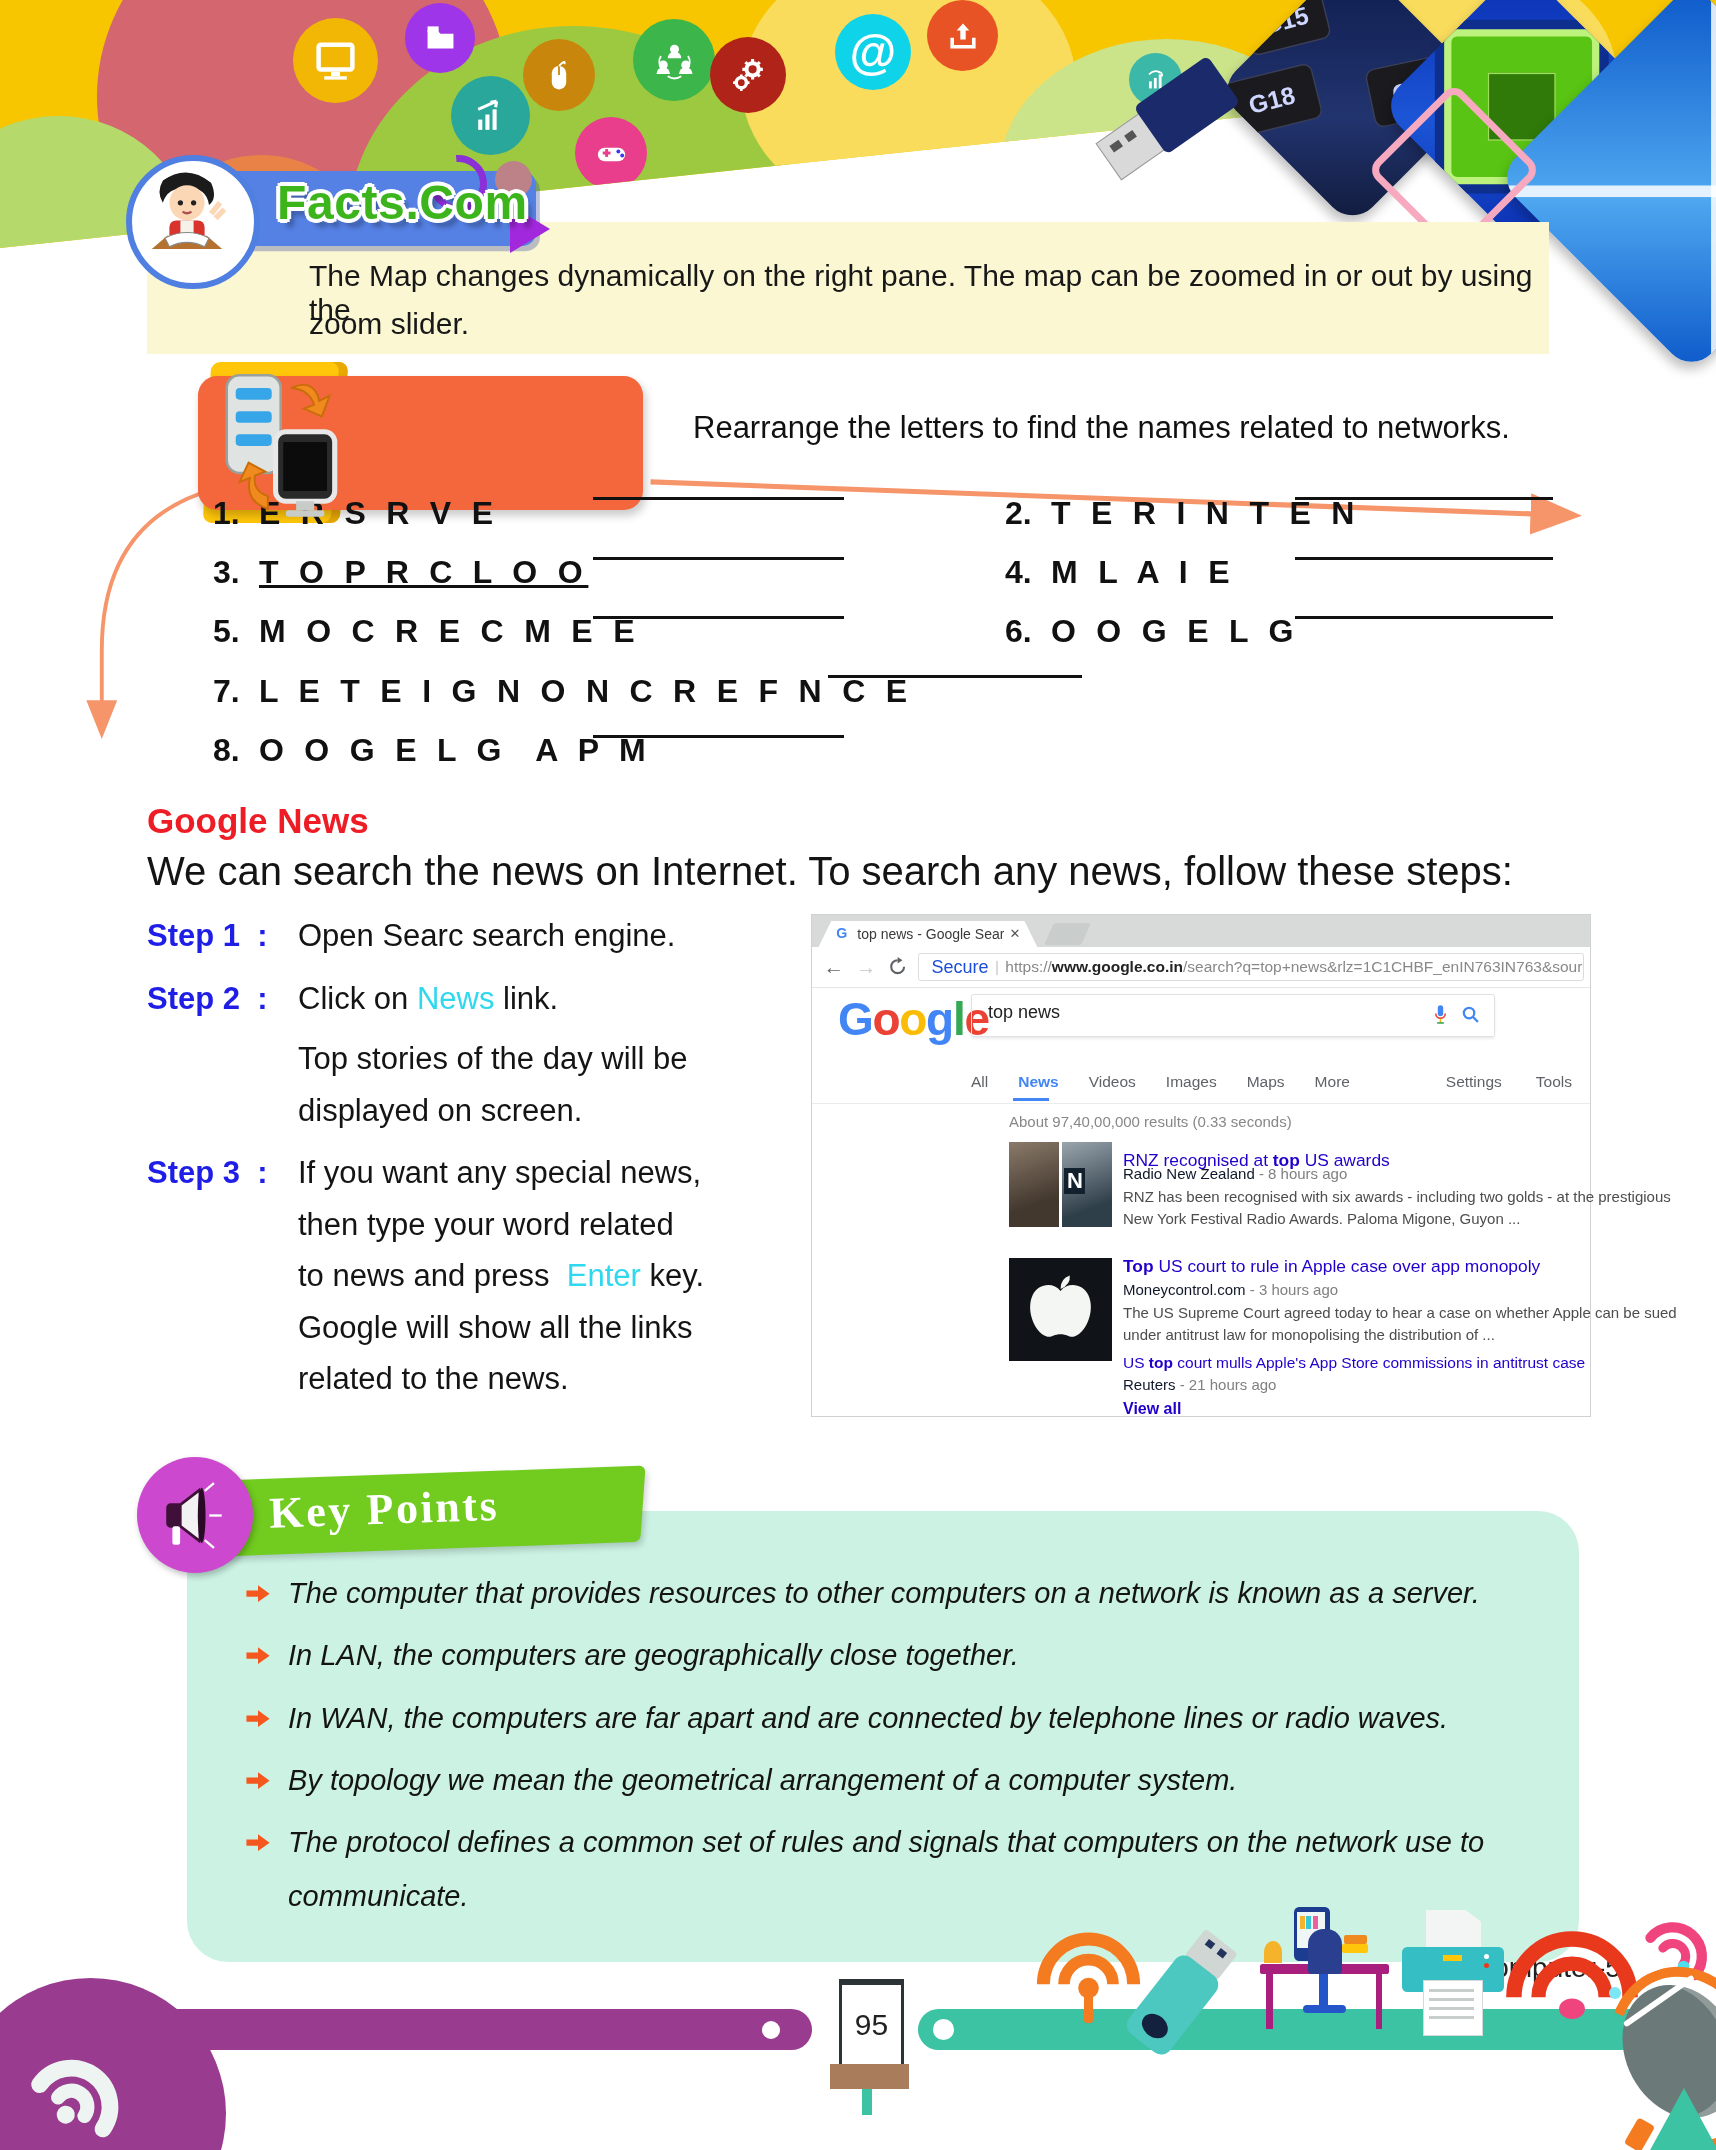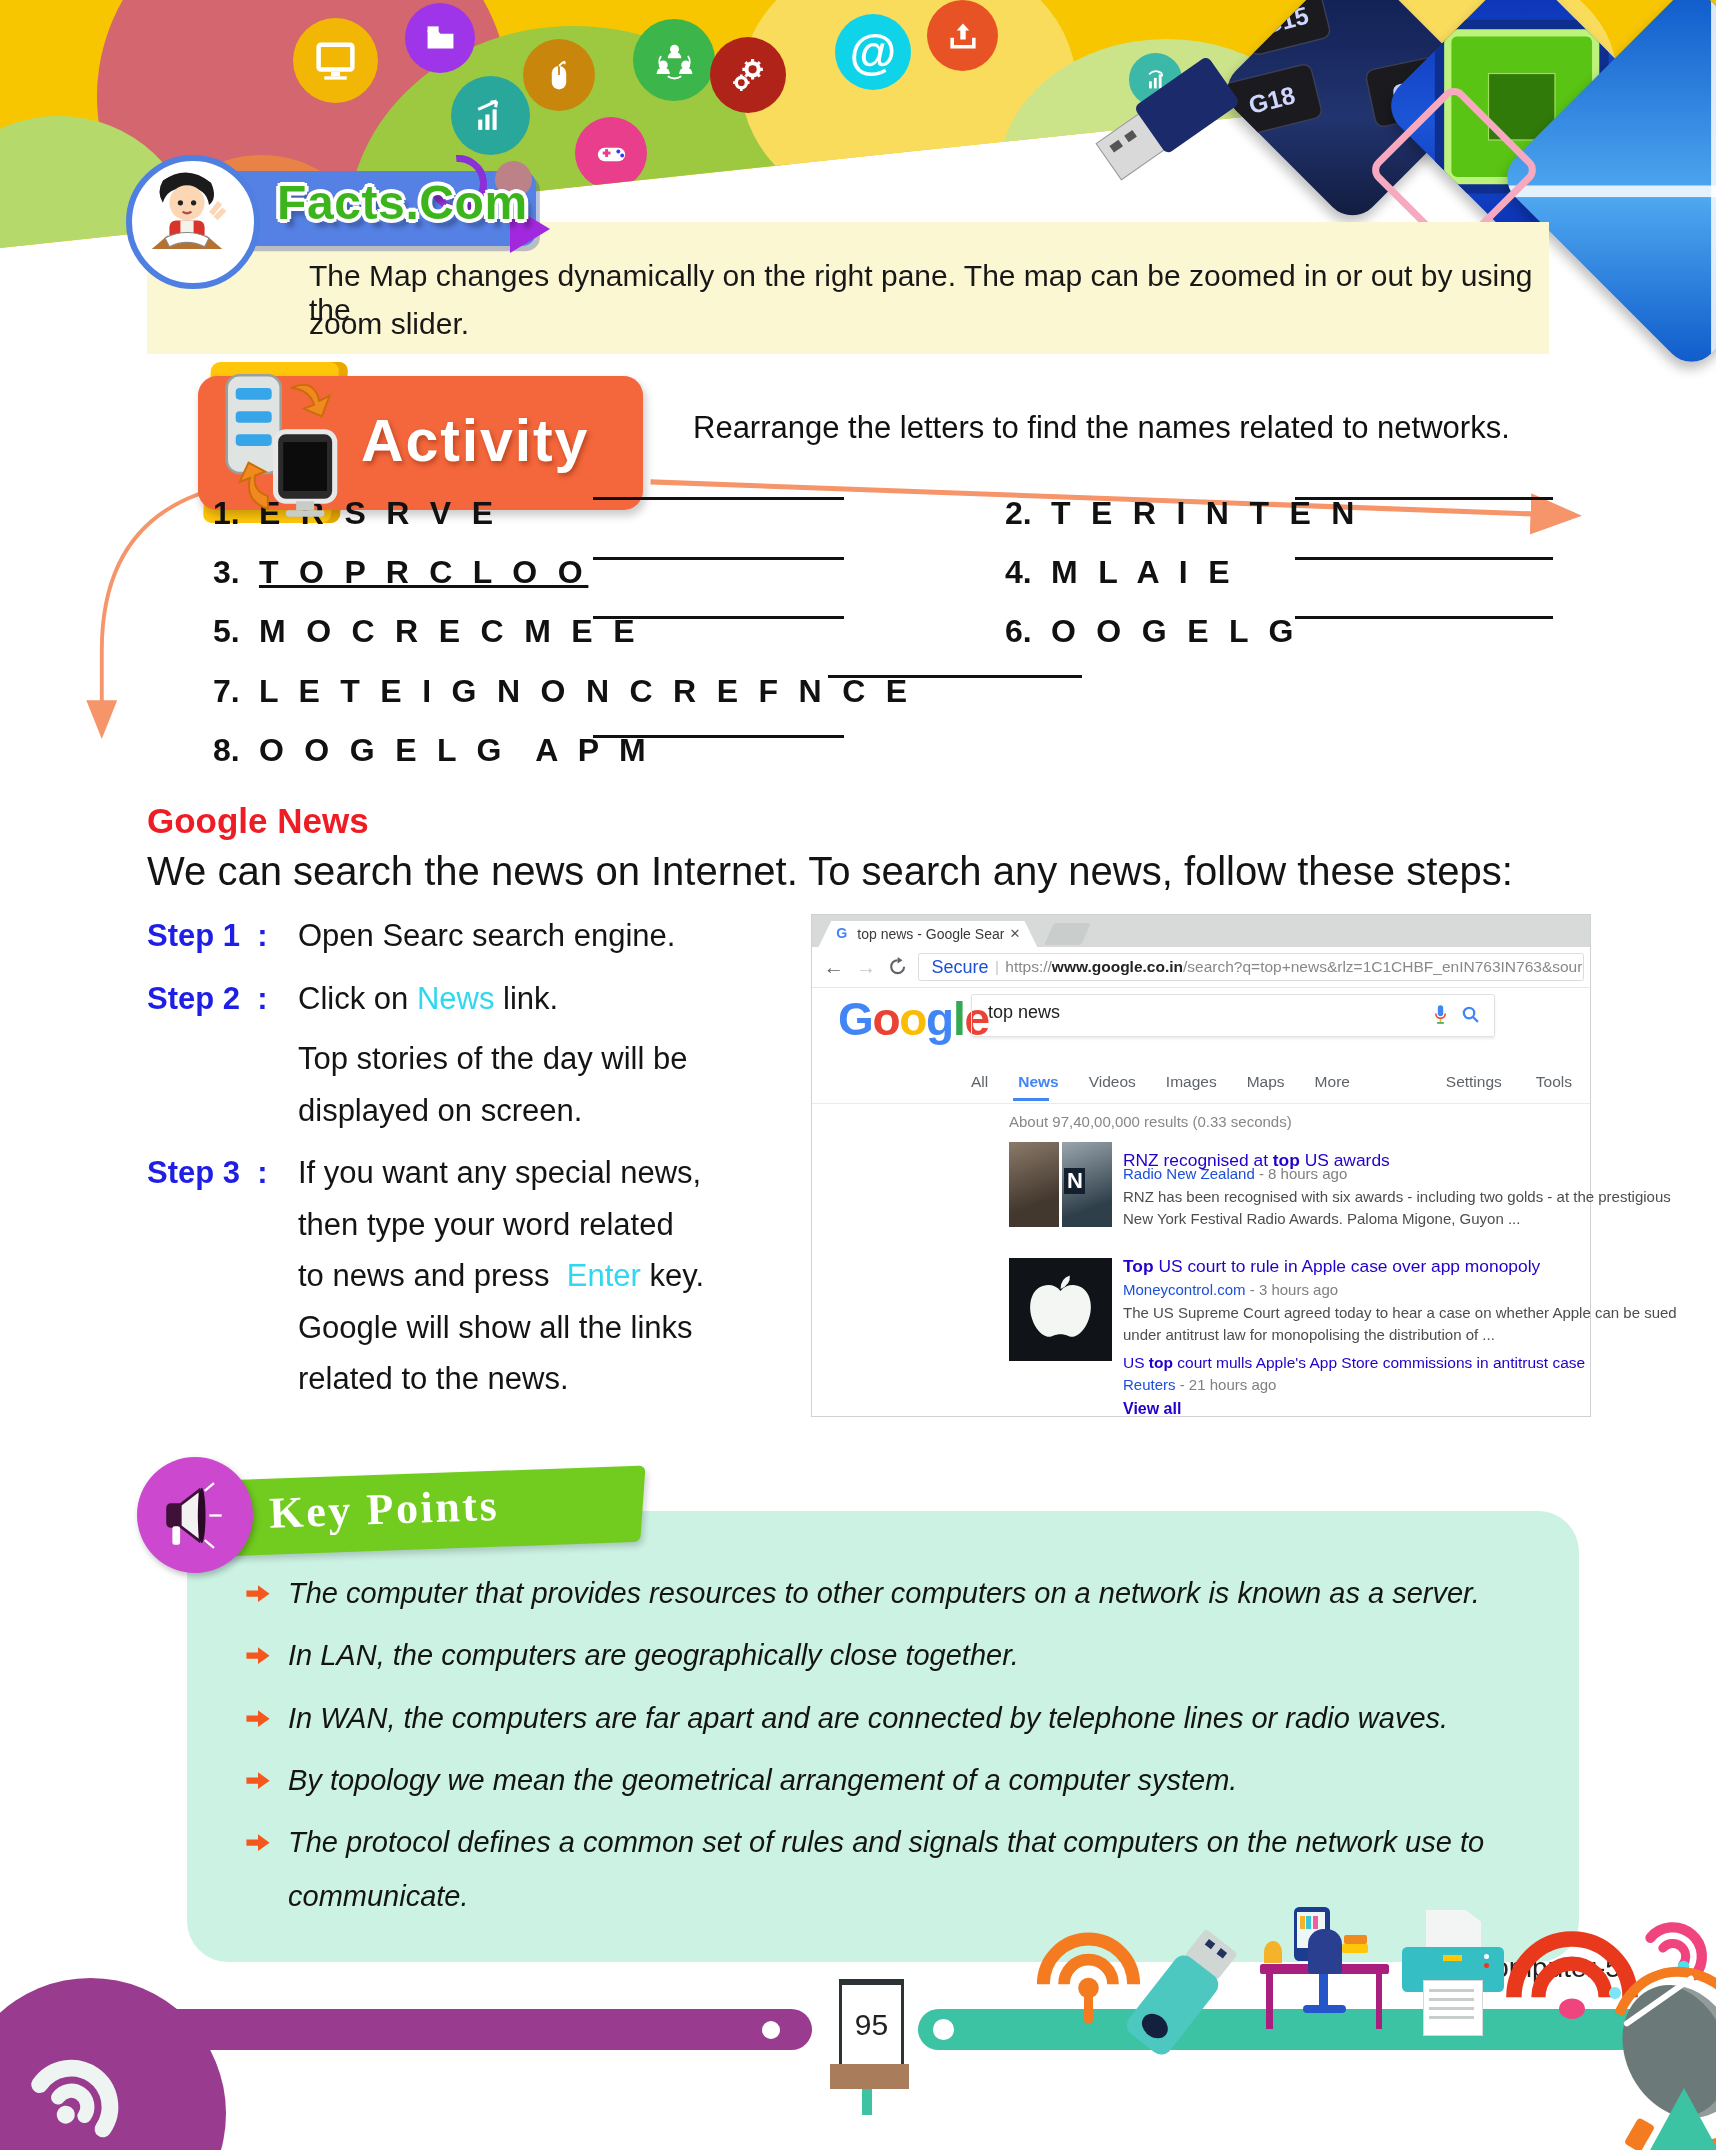--- a/index.html
+++ b/index.html
@@ -73,21 +73,21 @@
   #gnav span{margin-right:30px;}
   #gnav .active{color:#4285F4;font-weight:700;}
   #gnav-right{position:absolute;right:18px;top:158px;font-size:15.5px;color:#5F6368;}
   #gnav-right span{margin-left:34px;}
   #nav-underline{position:absolute;left:201px;top:183px;width:36px;height:2.6px;background:#4285F4;}
   #gdivider{position:absolute;left:0;top:188px;width:100%;height:0.6px;background:#EBEBEB;}
   #results-count{position:absolute;left:197px;top:198px;font-size:15px;color:#878787;}
   .rthumb{position:absolute;left:197px;width:103px;overflow:hidden;display:flex;}
   .rtitle{position:absolute;left:311px;font-size:17.4px;color:#2200CC;}
   .rsource{position:absolute;left:311px;font-size:15px;}
-  .rsource .src{color:#1d4ed8;text-align:right;}
+  .rsource .src{color:#0f172a;text-align:right;}
   .rsource .tm{color:#808080;}
   .rsnippet{position:absolute;left:311px;font-size:15px;color:#4D4D4D;white-space:pre;}
   
   #kp-box{position:absolute;left:187px;top:1511px;width:1392px;height:451px;background:#CBF2E3;border-radius:41px;}
   #kp-banner{position:absolute;left:224px;top:1473px;width:419px;height:76px;background:#71CC1F;
              transform:rotate(-2deg) skewX(-6deg);border-radius:6.4px;box-shadow:2.6px 3.9px 6.4px rgba(0,0,0,.18);}
   #kp-banner span{position:absolute;left:45px;top:9px;font-family:"Liberation Serif",serif;font-size:44px;font-weight:700;color:#fff;letter-spacing:2.6px;transform:skewX(6deg);}
   #kp-mega{position:absolute;left:137px;top:1457px;width:116px;height:116px;border-radius:50%;background:#CC49CF;
            display:flex;align-items:center;justify-content:center;box-shadow:1.9px 3.2px 6.4px rgba(0,0,0,.25);}
   #kp-list{position:absolute;left:245px;top:1567px;width:1282px;}
@@ -280,21 +280,20 @@
       <rect x="13" y="32" width="28" height="9" rx="3" fill="#37a6e8"></rect>
       <rect x="13" y="50" width="28" height="9" rx="3" fill="#37a6e8"></rect>
       <path d="M56 14 q18 -8 22 10 l8 -4 -6 16 -14 -6 8 -3 q-4 -12 -18 -13z" fill="#F08A1E" stroke="#c96d0a" stroke-width="1.5"></path>
       <rect x="44" y="48" width="46" height="54" rx="8" fill="#2a2a2a" stroke="#e8e8e8" stroke-width="4"></rect>
       <rect x="50" y="56" width="34" height="38" fill="#0c0c0c"></rect>
       <rect x="60" y="102" width="14" height="7" fill="#c7ccc9"></rect>
       <rect x="52" y="109" width="30" height="5" rx="2" fill="#c7ccc9"></rect>
       <path d="M38 108 q-18 -6 -14 -24 l-8 3 7 -15 13 7 -8 3 q-2 12 10 16z" fill="#F08A1E" stroke="#c96d0a" stroke-width="1.5"></path>
     </svg>
   </div>
-  <div id="act-title">Activity</div>
   <div id="act-instruction">Rearrange the letters to find the names related to networks.</div>
 
   <div class="act-item" style="left:213px;top:495px;"><span class="act-num">1.</span><span class="act-word">E R S R V E</span></div>
   <div class="act-blank" style="left:593px;top:497px;width:251px;"></div>
   <div class="act-item" style="left:1005px;top:495px;"><span class="act-num">2.</span><span class="act-word">T E R I N T E N</span></div>
   <div class="act-blank" style="left:1295px;top:497px;width:258px;"></div>
 
   <div class="act-item" style="left:213px;top:554px;text-decoration:underline;"><span class="act-num">3.</span><span class="act-word">T O P R C L O O</span></div>
   <div class="act-blank" style="left:593px;top:557px;width:251px;"></div>
   <div class="act-item" style="left:1005px;top:554px;"><span class="act-num">4.</span><span class="act-word">M L A I E</span></div>

